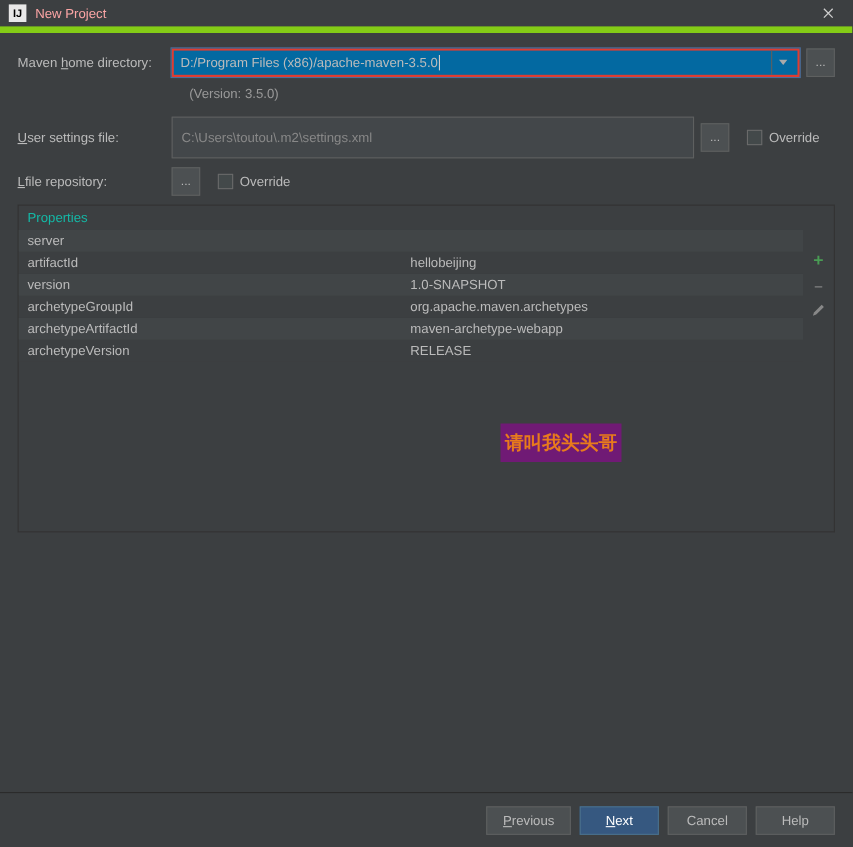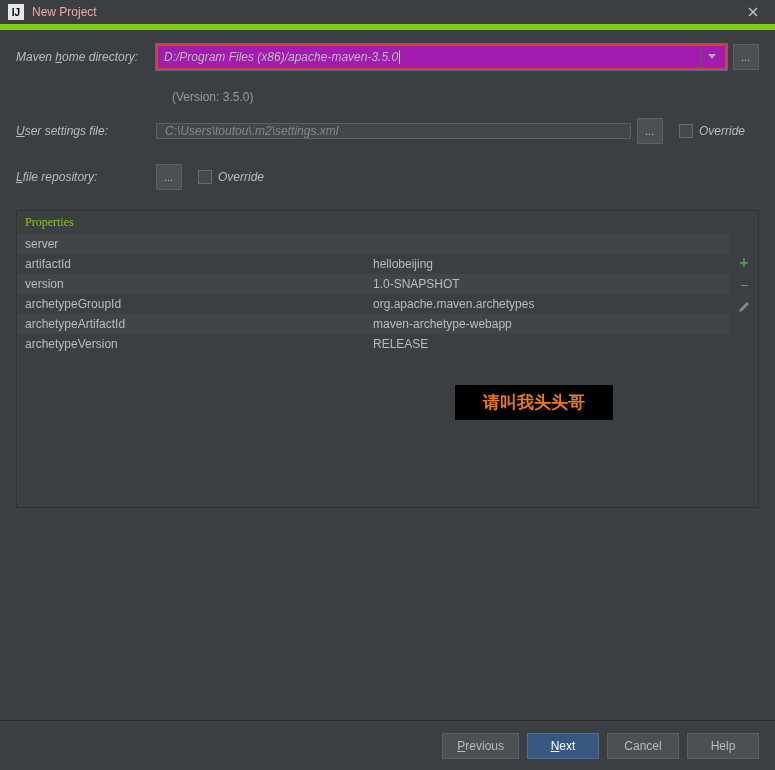--- a/index.html
+++ b/index.html
@@ -2,47 +2,47 @@
 <html><head>
 <meta charset="utf-8">
 <style>
 * { margin: 0; padding: 0; box-sizing: border-box; font-family: "Segoe UI", Arial, sans-serif; }
 body { background: #3c3f41; color: #bbbbbb; width: 775px; height: 770px; overflow: hidden; font-size: 12px; }
 .titlebar { height: 30px; background: #3c3f41; border-bottom: 6px solid #84cc16; display: flex; align-items: center; padding: 0 8px; }
 .titlebar-icon { width: 16px; height: 16px; background: #e8e8e8; color: #000; display: flex; align-items: center; justify-content: center; font-weight: bold; font-size: 10px; margin-right: 8px; }
 .titlebar-title { flex: 1; color: #fca5a5; font-size: 12px; }
 .close-btn { width: 28px; height: 28px; display: flex; align-items: center; justify-content: center; color: #ccc; cursor: pointer; font-size: 14px; }
 .content { padding: 14px 16px 10px 16px; }
-.form-row { display: flex; align-items: center; margin-bottom: 20px; min-height: 26px; font-style: italic; }
+.form-row { display: flex; align-items: center; margin-bottom: 8px; min-height: 26px; }
 .form-label { width: 140px; color: #bbbbbb; font-size: 12px; }
 .underline { text-decoration: underline; }
 .combo-wrap { flex: 1; display: flex; align-items: center; gap: 6px; }
-.combo { flex: 1; height: 26px; background: #a21caf; border: 1px solid #5e6060; display: flex; align-items: center; padding: 0 6px; position: relative; color: #bbbbbb; }
+.combo { flex: 1; height: 26px; background: #0369a1; border: 1px solid #5e6060; display: flex; align-items: center; padding: 0 6px; position: relative; color: #bbbbbb; }
 .combo-highlight { border: 2px solid #e03c31; }
 .combo-focus { outline: 1px solid #4a6e9b; }
 .combo-arrow { position: absolute; right: 4px; top: 0; bottom: 0; width: 20px; display: flex; align-items: center; justify-content: center; border-left: 1px solid #5e6060; color: #999; }
 .combo-arrow svg { width: 8px; height: 6px; }
 .ellipsis-btn { width: 26px; height: 26px; background: #4c5052; border: 1px solid #5e6060; color: #bbb; display: flex; align-items: center; justify-content: center; cursor: pointer; font-size: 11px; }
 .version-row { display: flex; padding-left: 156px; margin-bottom: 14px; color: #999; font-size: 12px; }
-.textfield { flex: 1; height: 16px; background: #45494a; border: 1px solid #5e6060; display: flex; align-items: center; padding: 0 8px; color: #999; }
+.textfield { flex: 1; height: 38px; background: #45494a; border: 1px solid #5e6060; display: flex; align-items: center; padding: 0 8px; color: #999; }
 .textfield.disabled { background: #43474a; color: #888; }
 .checkbox-wrap { display: flex; align-items: center; gap: 6px; margin-left: 10px; min-width: 80px; }
 .checkbox { width: 14px; height: 14px; background: #43494a; border: 1px solid #6a6a6a; }
 .properties-panel { margin-top: 8px; border: 1px solid #323232; background: #3c3f41; height: 298px; position: relative; }
-.properties-header { padding: 4px 8px; color: #84cc16; font-size: 12px; font-family: Liberation Serif, serif; }
+.properties-header { padding: 4px 8px; color: #14b8a6; font-size: 12px; }
 .properties-table { width: calc(100% - 28px); }
 .prop-row { display: flex; height: 20px; align-items: center; }
 .prop-row.alt { background: #414547; }
 .prop-row.norm { background: #3c3f41; }
 .prop-key { width: 356px; padding-left: 8px; color: #bbb; font-size: 12px; }
 .prop-val { flex: 1; color: #bbb; font-size: 12px; }
 .side-actions { position: absolute; right: 4px; top: 20px; width: 20px; display: flex; flex-direction: column; gap: 4px; align-items: center; }
 .side-btn { width: 18px; height: 18px; display: flex; align-items: center; justify-content: center; cursor: pointer; color: #888; font-size: 14px; }
 .side-btn.add { color: #499c54; font-weight: bold; font-size: 16px; }
-.watermark { position: absolute; left: 455px; top: 385px; background: #000000; padding: 6px 28px; color: #e87b1c; font-weight: bold; font-size: 17px; font-family: "Microsoft YaHei", sans-serif; }
+.watermark { position: absolute; left: 455px; top: 385px; background: #701a75; padding: 6px 4px; color: #e87b1c; font-weight: bold; font-size: 17px; font-family: "Microsoft YaHei", sans-serif; }
 .footer { position: absolute; bottom: 0; left: 0; right: 0; height: 50px; background: #3c3f41; border-top: 1px solid #2b2b2b; display: flex; align-items: center; justify-content: flex-end; padding: 0 16px; gap: 8px; }
 .btn { min-width: 72px; height: 26px; background: #4c5052; border: 1px solid #5e6060; color: #bbb; display: flex; align-items: center; justify-content: center; cursor: pointer; font-size: 12px; padding: 0 14px; }
 .btn.primary { background: #365880; border: 1px solid #4a708b; color: #fff; }
 .cursor-caret { border-right: 1px solid #ccc; padding-right: 1px; }
 .properties-body { position: relative; }
 </style>
 </head>
 <body>
 
 <div class="titlebar">

